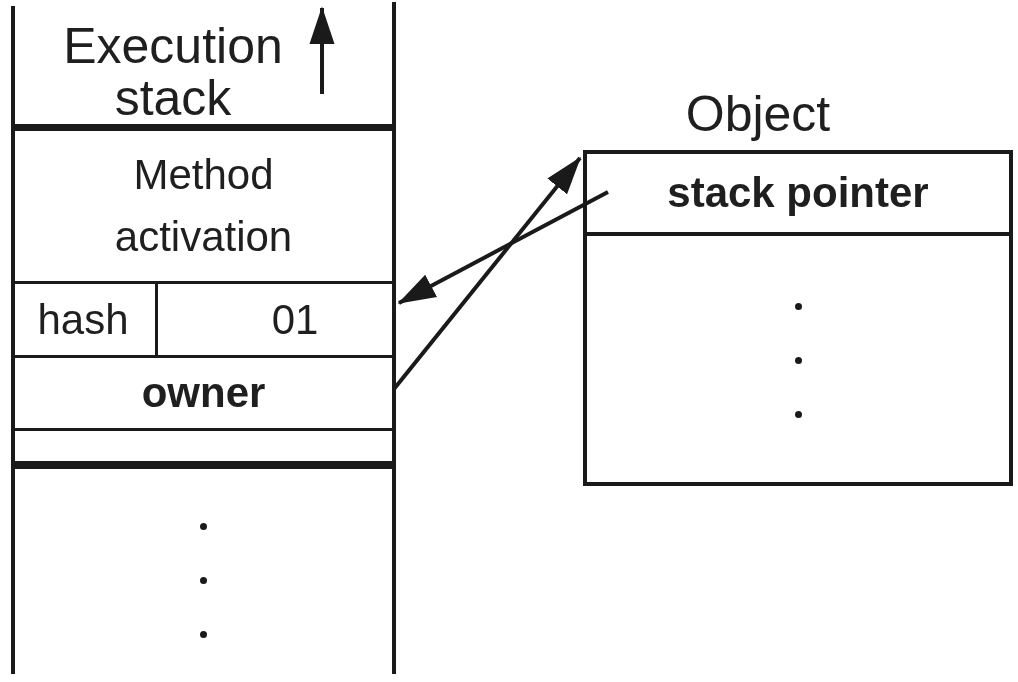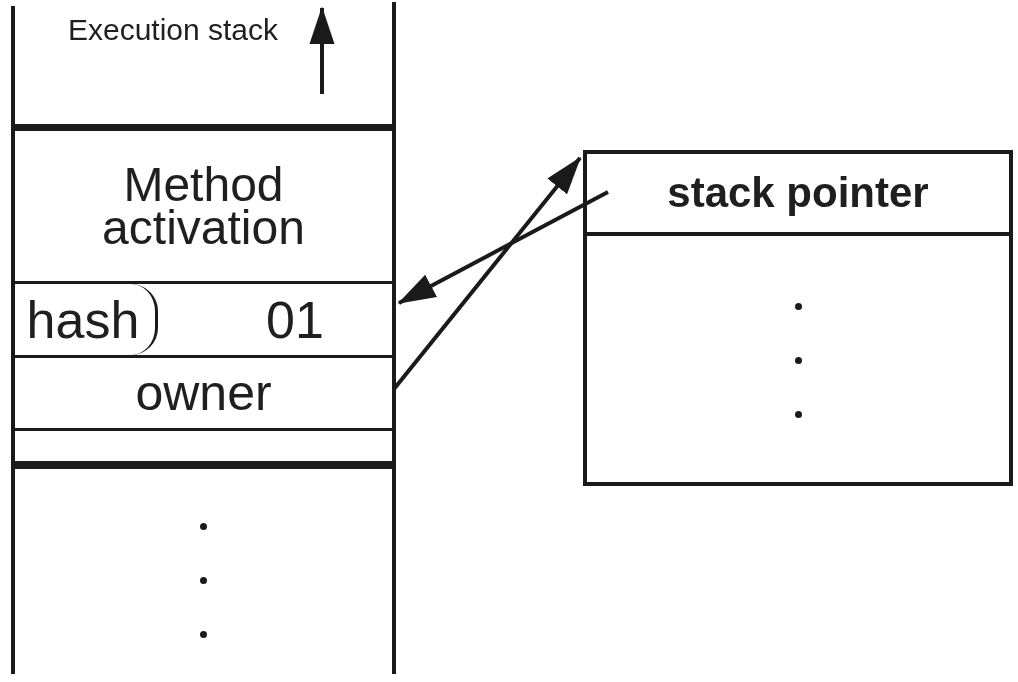--- a/index.html
+++ b/index.html
@@ -6,45 +6,45 @@
   * { margin:0; padding:0; }
   html,body { background:var(--bg); }
   .canvas {
     position:relative; width:1018px; height:682px; background:var(--bg);
     font-family:"Liberation Sans","DejaVu Sans",sans-serif; color:var(--text);
     overflow:hidden;
   }
   .abs { position:absolute; }
   .vline { position:absolute; width:4px; background:var(--line); }
   .hline { position:absolute; background:var(--line); }
-  .lbl { font-size:30px; line-height:52px; }
+  .lbl { font-size:50px; line-height:52px;margin-top:16px; }
   .center-text { text-align:center; }
   .flex-center { display:flex; align-items:center; justify-content:center; }
 
   .wall-left  { left:11px;  top:6px; height:668px; }
   .wall-right { left:392px; top:2px; height:672px; }
 
   .stack-title { left:38px; top:4px; width:270px; }
 
   .divider-top    { left:11px; top:124px; width:385px; height:7px; }
   .divider-bottom { left:11px; top:461px; width:385px; height:8px; }
 
   .method-cell { left:66px; top:131px; width:275px; height:150px;
-                 font-size:48px; line-height:43px; }
+                 font-size:42px; line-height:62px; }
 
   .field-row { left:11px; top:281px; width:385px; height:77px;
                box-sizing:border-box; display:flex;
                border-top:3px solid var(--line); border-bottom:3px solid var(--line); }
-  .cell { display:flex; align-items:center; justify-content:center; font-size:52px;border-radius:27px; }
+  .cell { display:flex; align-items:center; justify-content:center; font-size:42px; }
   .cell-hash { width:147px; box-sizing:border-box; border-right:3px solid var(--line); }
   .cell-age  { width:133px; box-sizing:border-box; border-right:3px solid var(--line); }
   .cell-tag  { flex:1;padding-left:36px; }
 
   .owner-row { left:11px; top:358px; width:385px; height:73px;
-               box-sizing:border-box; border-bottom:3px solid var(--line); font-size:50px; }
+               box-sizing:border-box; border-bottom:3px solid var(--line); font-size:42px;font-weight:bold; }
 
   .dots { display:flex; flex-direction:column; align-items:center; gap:47px; }
   .dot { width:7px; height:7px; border-radius:50%; background:var(--line); }
   .stack-dots { left:11px; top:523px; width:385px; }
 
   .object-title { left:658px; top:72px; width:200px; }
 
   .object-box { left:583px; top:150px; width:430px; height:336px;
                 box-sizing:border-box; border:4px solid var(--line);font-weight:bold; }
   .slot { height:82px; box-sizing:border-box; border-bottom:4px solid var(--line);
@@ -77,20 +77,21 @@
   </div>
 
   <div class="abs flex-center owner-row">owner</div>
 
   <div class="abs dots stack-dots" aria-label="vertical ellipsis">
     <span class="dot"></span>
     <span class="dot"></span>
     <span class="dot"></span>
   </div>
 
+  <div class="abs lbl center-text object-title">Object</div>
 
   <div class="abs object-box">
     <div class="slot flex-center">stack pointer</div>
     <div class="dots object-dots" aria-label="vertical ellipsis">
       <span class="dot"></span>
       <span class="dot"></span>
       <span class="dot"></span>
     </div>
   </div>
 

